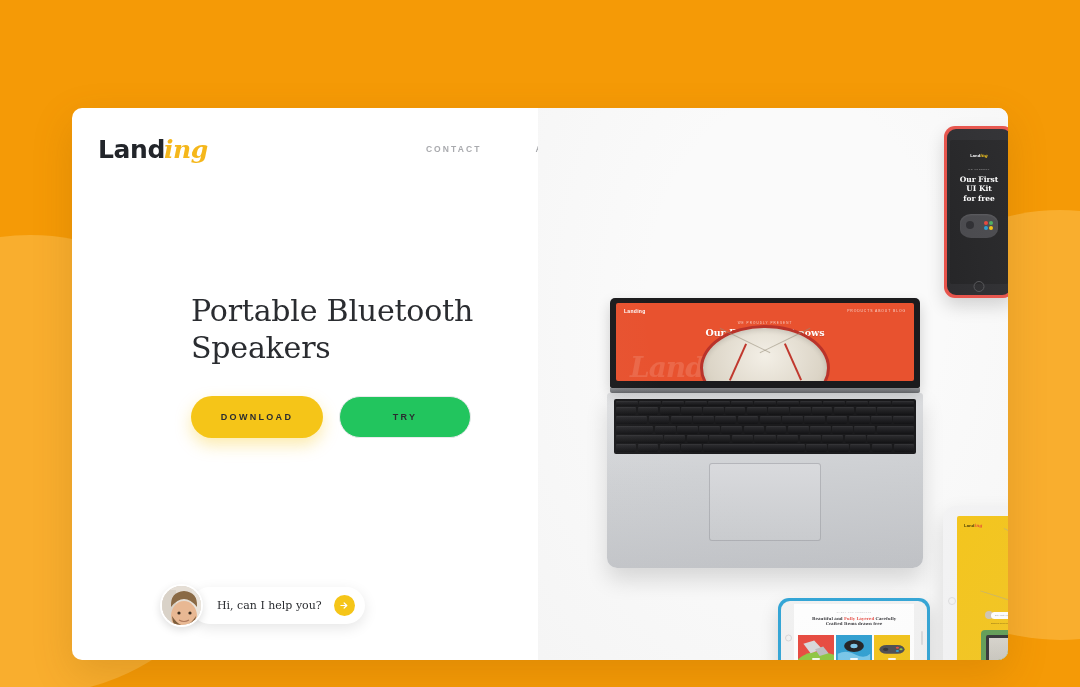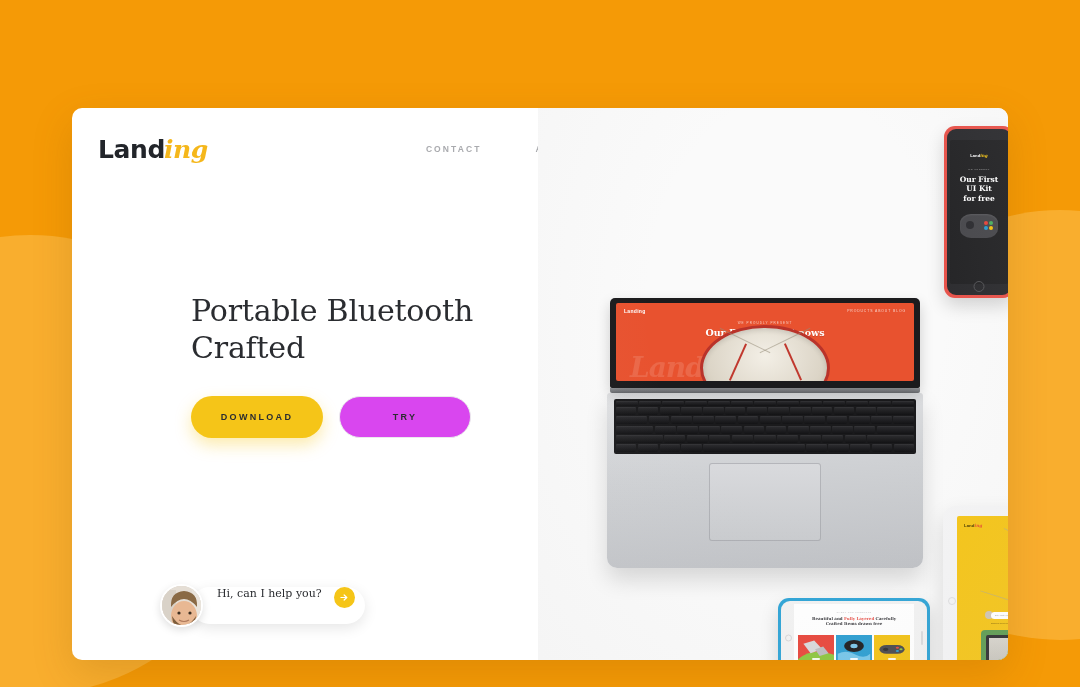--- a/index.html
+++ b/index.html
@@ -108,21 +108,21 @@
   }
   .btn-purchase {
     width:132px;
     background:#F5C518;
     color:#2A2C30;
     box-shadow:0 7px 16px rgba(245,197,24,.35);
   }
   .btn-try {
     width:132px;
     margin-left:16px;
-    background:#d946ef;
+    background:#22c55e;
     color:#2A2C30;
     border:1px solid #EAEAEC;
   }
 
   
   .chat {
     position:absolute;
     left:88px; bottom:33px;
     display:flex; align-items:center;
     z-index:6;
@@ -138,21 +138,21 @@
     flex:none;
     z-index:2;
   }
   .chat-bubble {
     margin-left:-12px;
     height:37px;
     padding:0 10px 0 26px;
     background:#FFFFFF;
     border-radius:19px;
     box-shadow:0 4px 14px rgba(0,0,0,.10);
-    display:flex; 
+    display:flex; align-items:center;
   }
   .chat-text {
     font-family:"DejaVu Serif", serif;
     font-size:11px;
     color:#2A2C30;
     white-space:nowrap;
   }
   .chat-send {
     width:21px; height:21px;
     border-radius:50%;
@@ -492,21 +492,21 @@
     </div>
     <nav class="nav">
       <a href="#">CONTACT</a>
       <a href="#">ABOUT</a>
       <a href="#">BLOG</a>
       <a href="#">CONTACT</a>
     </nav>
   </div>
 
   <div class="hero-copy">
-    <h1 class="hero-title">Portable Bluetooth Crafted</h1>
+    <h1 class="hero-title">Portable Bluetooth Speakers</h1>
     <div class="hero-actions">
       <button class="btn btn-purchase">DOWNLOAD</button>
       <button class="btn btn-try">TRY</button>
     </div>
   </div>
 
   <div class="chat">
     <div class="chat-avatar">
       <svg viewBox="0 0 43 43" width="43" height="43" aria-hidden="true">
         <rect width="43" height="43" fill="#E5DED5"></rect>

